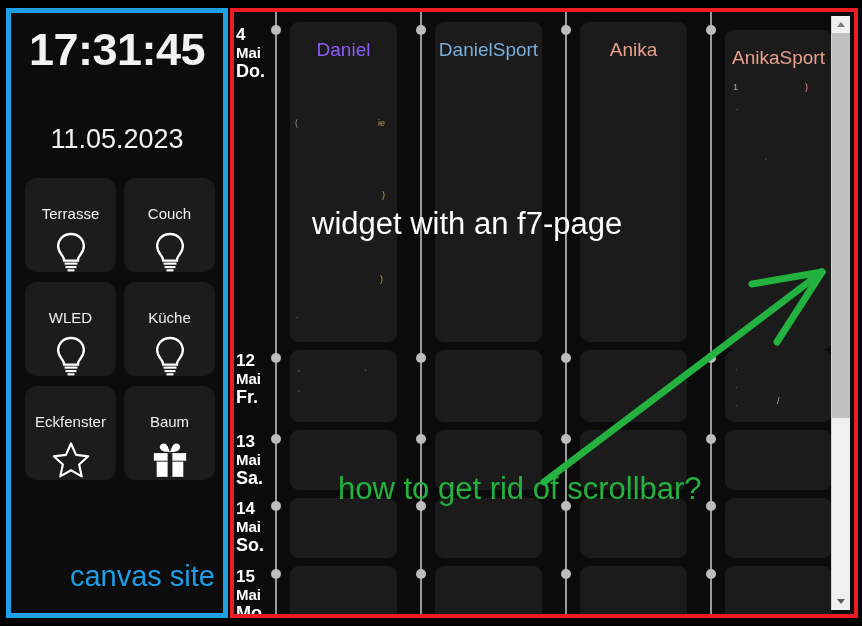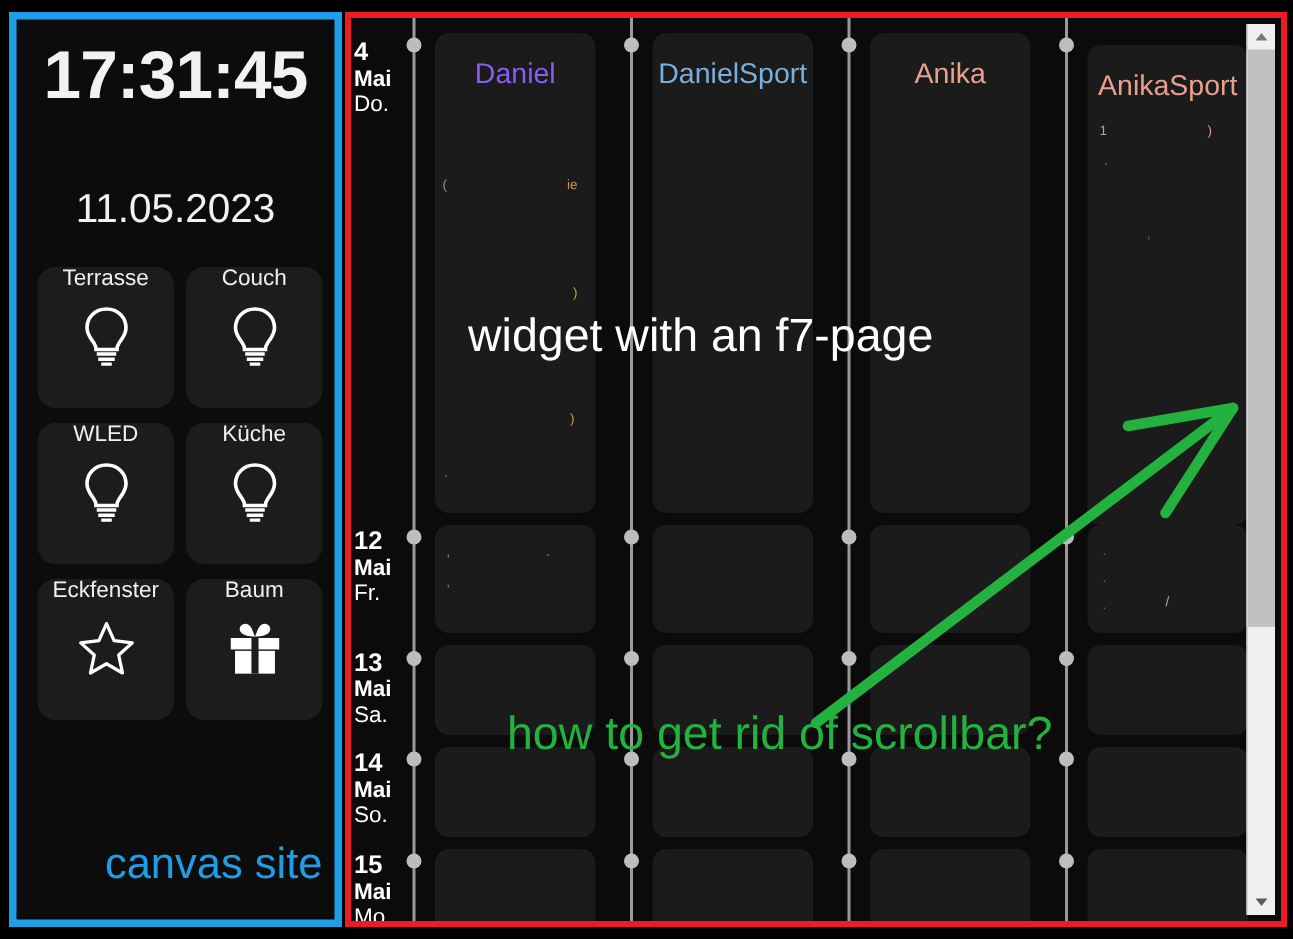--- a/index.html
+++ b/index.html
@@ -64,21 +64,21 @@
   }
   .tile {
     width: 91px;
     height: 94px;
     background: #1c1c1c;
     border-radius: 12px;
     display: flex;
     flex-direction: column;
     align-items: center;
     justify-content: flex-start;
-    padding-top: 0;
+    padding-top: 28px;
     box-sizing: border-box;
   }
   .tile-label {
     color: #f0f0f0;
     font-size: 15px;
     line-height: 1.1;
     white-space: nowrap;
   }
   .tile-icon {
     margin-top: 8px;
@@ -145,23 +145,24 @@
     font-weight: bold;
     display: block;
   }
   .date-month {
     font-size: 15px;
     font-weight: bold;
     display: block;
     margin-top: 2px;
   }
   .date-weekday {
-    font-size: 15px;
+    font-size: 18px;
     display: block;
     margin-top: 2px;
+    font-weight: bold;
   }
 
   
   .timeline {
     position: absolute;
     top: 0;
     width: 2px;
     height: 100%;
     background: #9a9a9a;
   }

